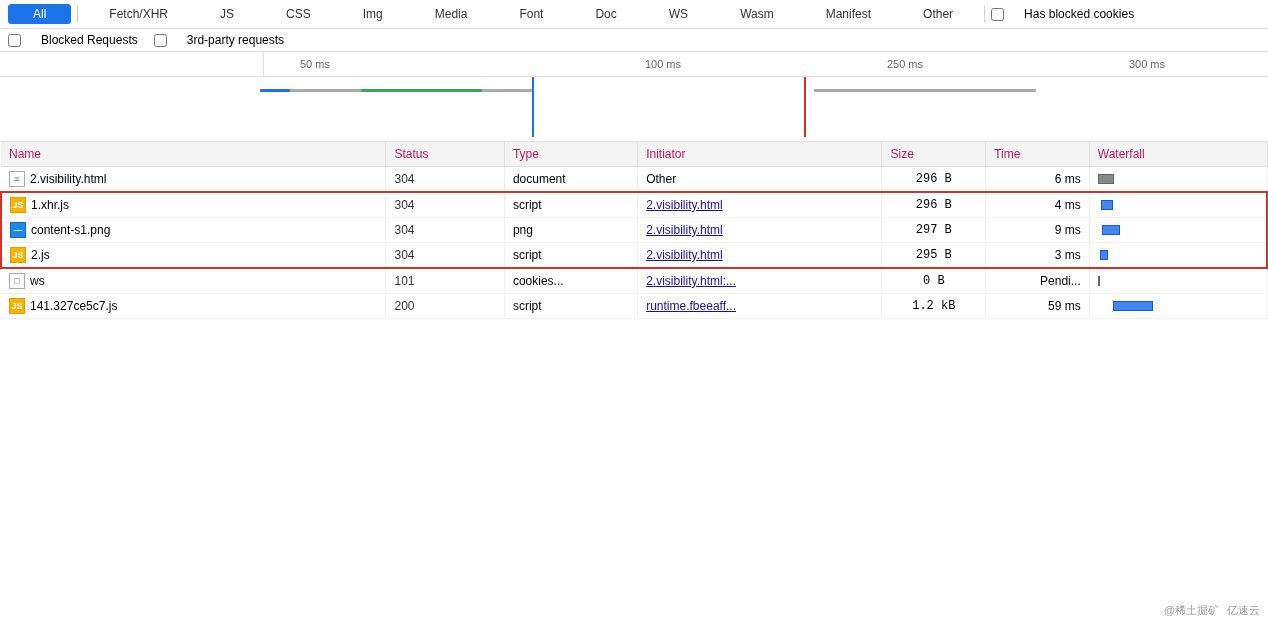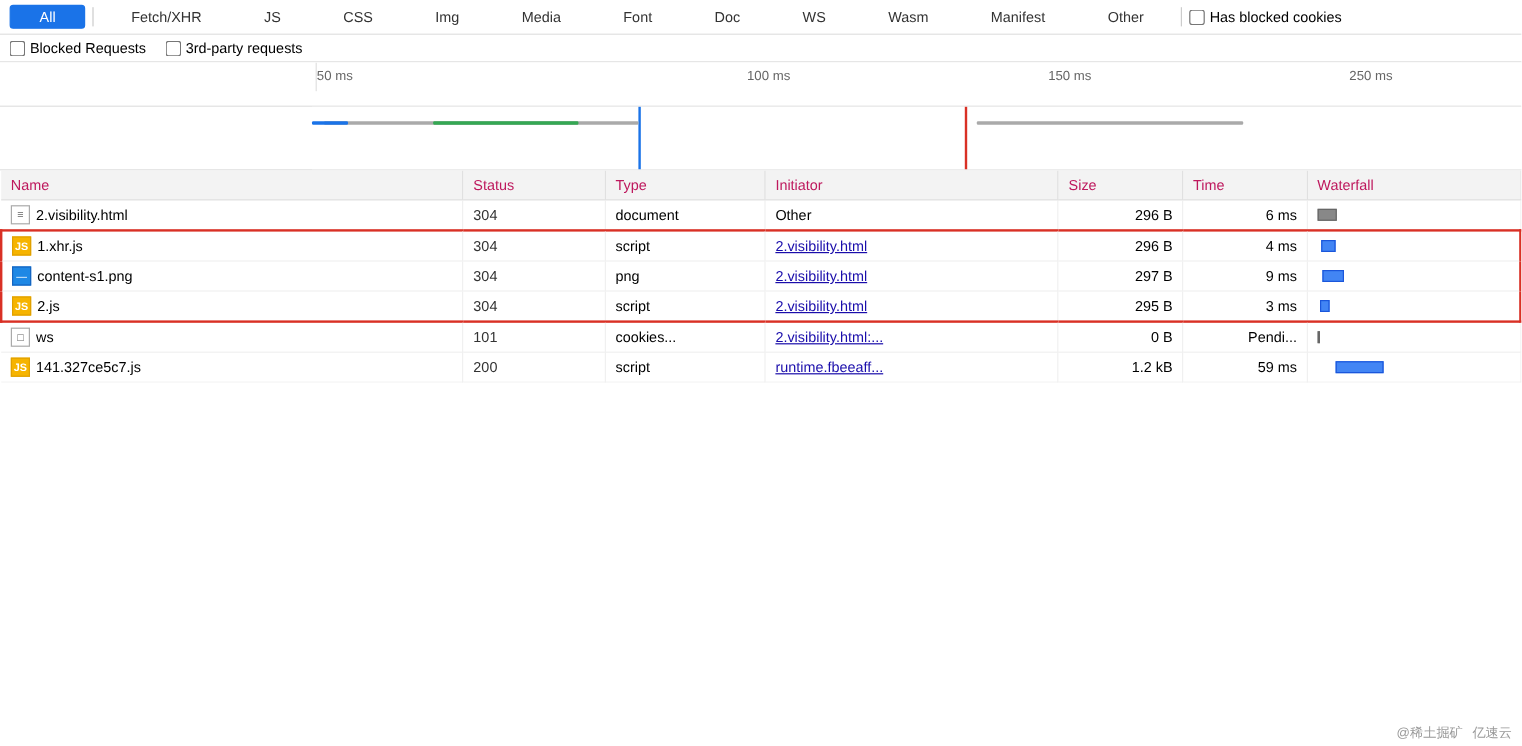--- a/index.html
+++ b/index.html
@@ -45,42 +45,43 @@
     .checkbox-bar {
       display: flex;
       align-items: center;
       padding: 4px 8px;
       border-bottom: 1px solid #e0e0e0;
       gap: 16px;
     }
     .checkbox-label {
       display: flex;
       align-items: center;
-      gap: 4px;
+      gap: 20px;
       font-size: 12px;
       cursor: pointer;
     }
     .checkbox-label input[type="checkbox"] {
       width: 13px;
       height: 13px;
     }
 
     
     .timeline-area {
       border-bottom: 1px solid #e0e0e0;
       position: relative;
       height: 90px;
       overflow: hidden;
       background: #fff;
     }
     .timeline-ruler {
       display: flex;
-      padding: 0 0 12px 4px;
+      padding: 0 0 0 4px;
       border-bottom: 1px solid #e0e0e0;
       position: relative;
+      gap: 36px;
     }
     .timeline-ruler-mark {
       flex: 1;
       font-size: 11px;
       color: #666;
       text-align: center;
       padding: 4px 0;
     }
     .timeline-ruler-mark:first-child { text-align: left; }
 
@@ -195,21 +196,21 @@
       position: relative;
       height: 14px;
       display: flex;
       align-items: center;
     }
     .wf-bar {
       height: 10px;
       display: inline-block;
     }
 
-    .size-cell { text-align: right; }
+    .size-cell { text-align: center; font-family: Liberation Mono, monospace; }
     .time-cell { text-align: right; }
     .status-cell { color: #333; }
 
     
     .watermark {
       position: fixed;
       bottom: 4px;
       right: 8px;
       font-size: 11px;
       color: #999;
@@ -261,22 +262,22 @@
   </label>
 </div>
 
 <div class="timeline-area">
 
   <div class="timeline-ruler">
     <div style="width:260px; border-right:1px solid #e0e0e0;"></div>
     <div style="flex:1; display:flex; padding: 2px 0;">
       <div class="timeline-ruler-mark">50 ms</div>
       <div class="timeline-ruler-mark">100 ms</div>
-      <div class="timeline-ruler-mark">150 ms</div>
       <div class="timeline-ruler-mark">250 ms</div>
+      <div class="timeline-ruler-mark">300 ms</div>
     </div>
   </div>
 
   <div class="timeline-chart" style="position:relative; margin-left:260px;">
 
     <div class="timeline-blue-line"></div>
 
     <div class="timeline-red-line"></div>
 
     <div class="timeline-bar" style="background:#aaa; left:1%; width:26%; top:12px; height:3px;"></div>

